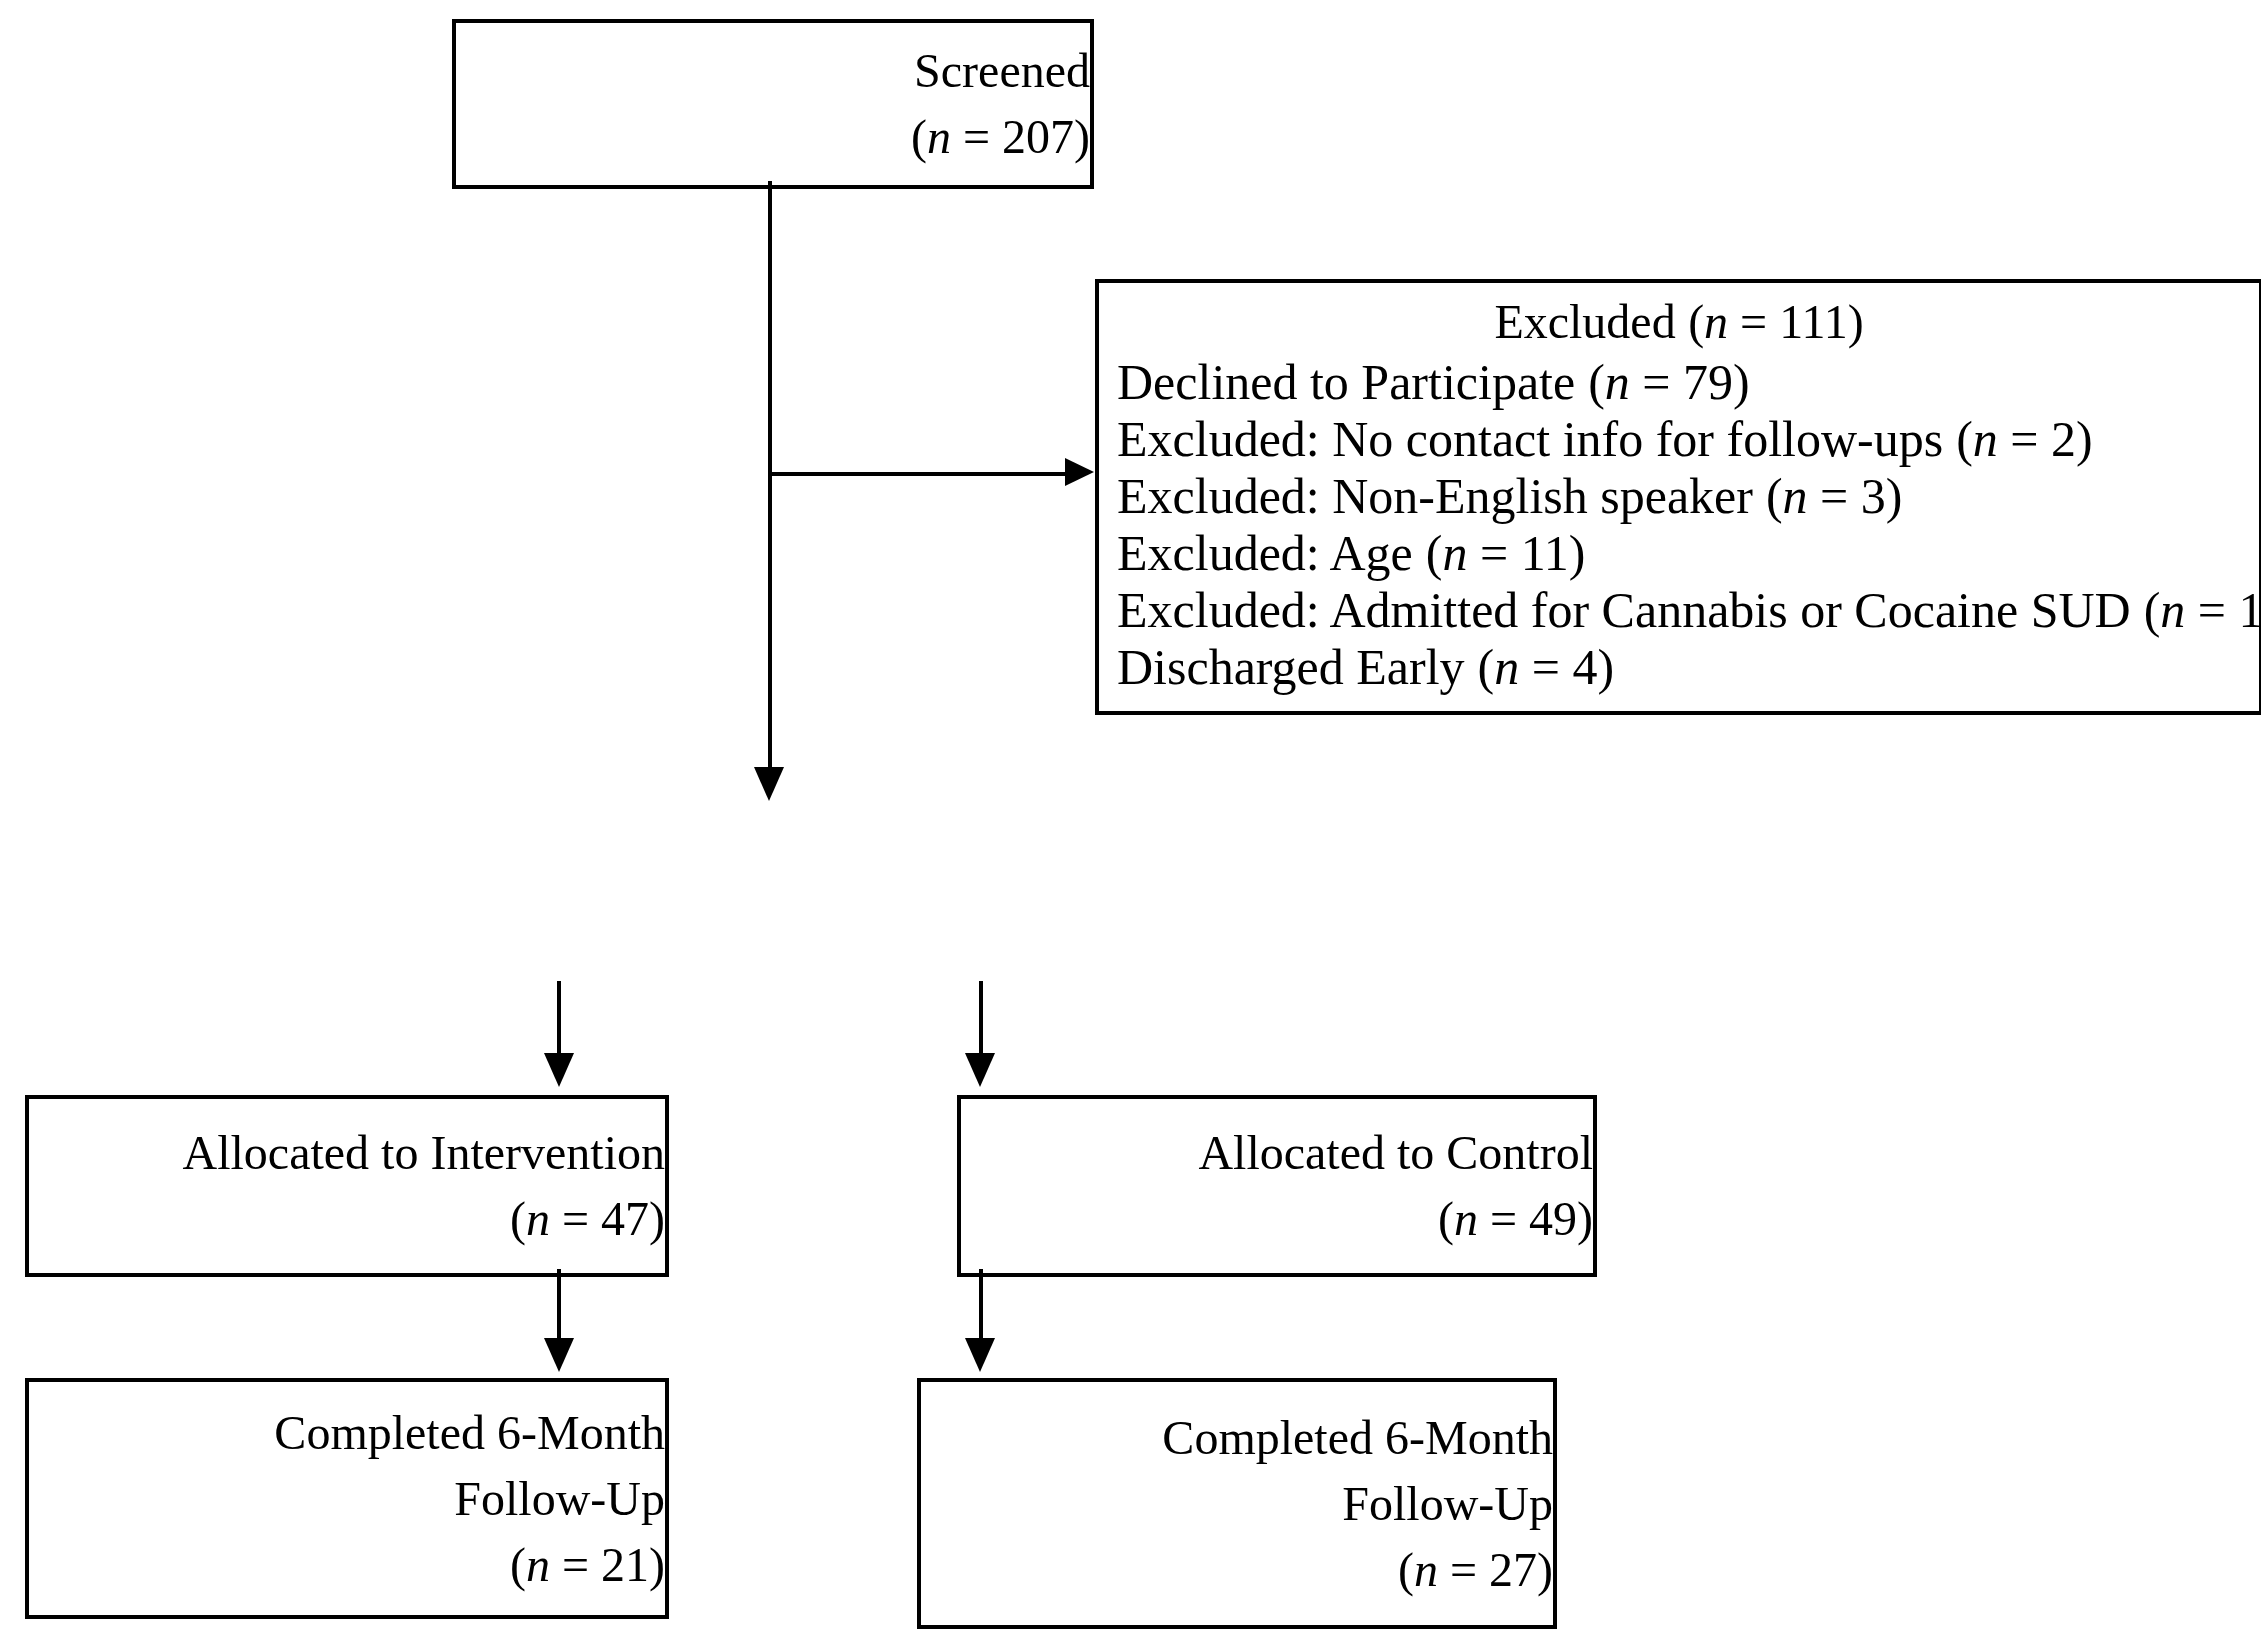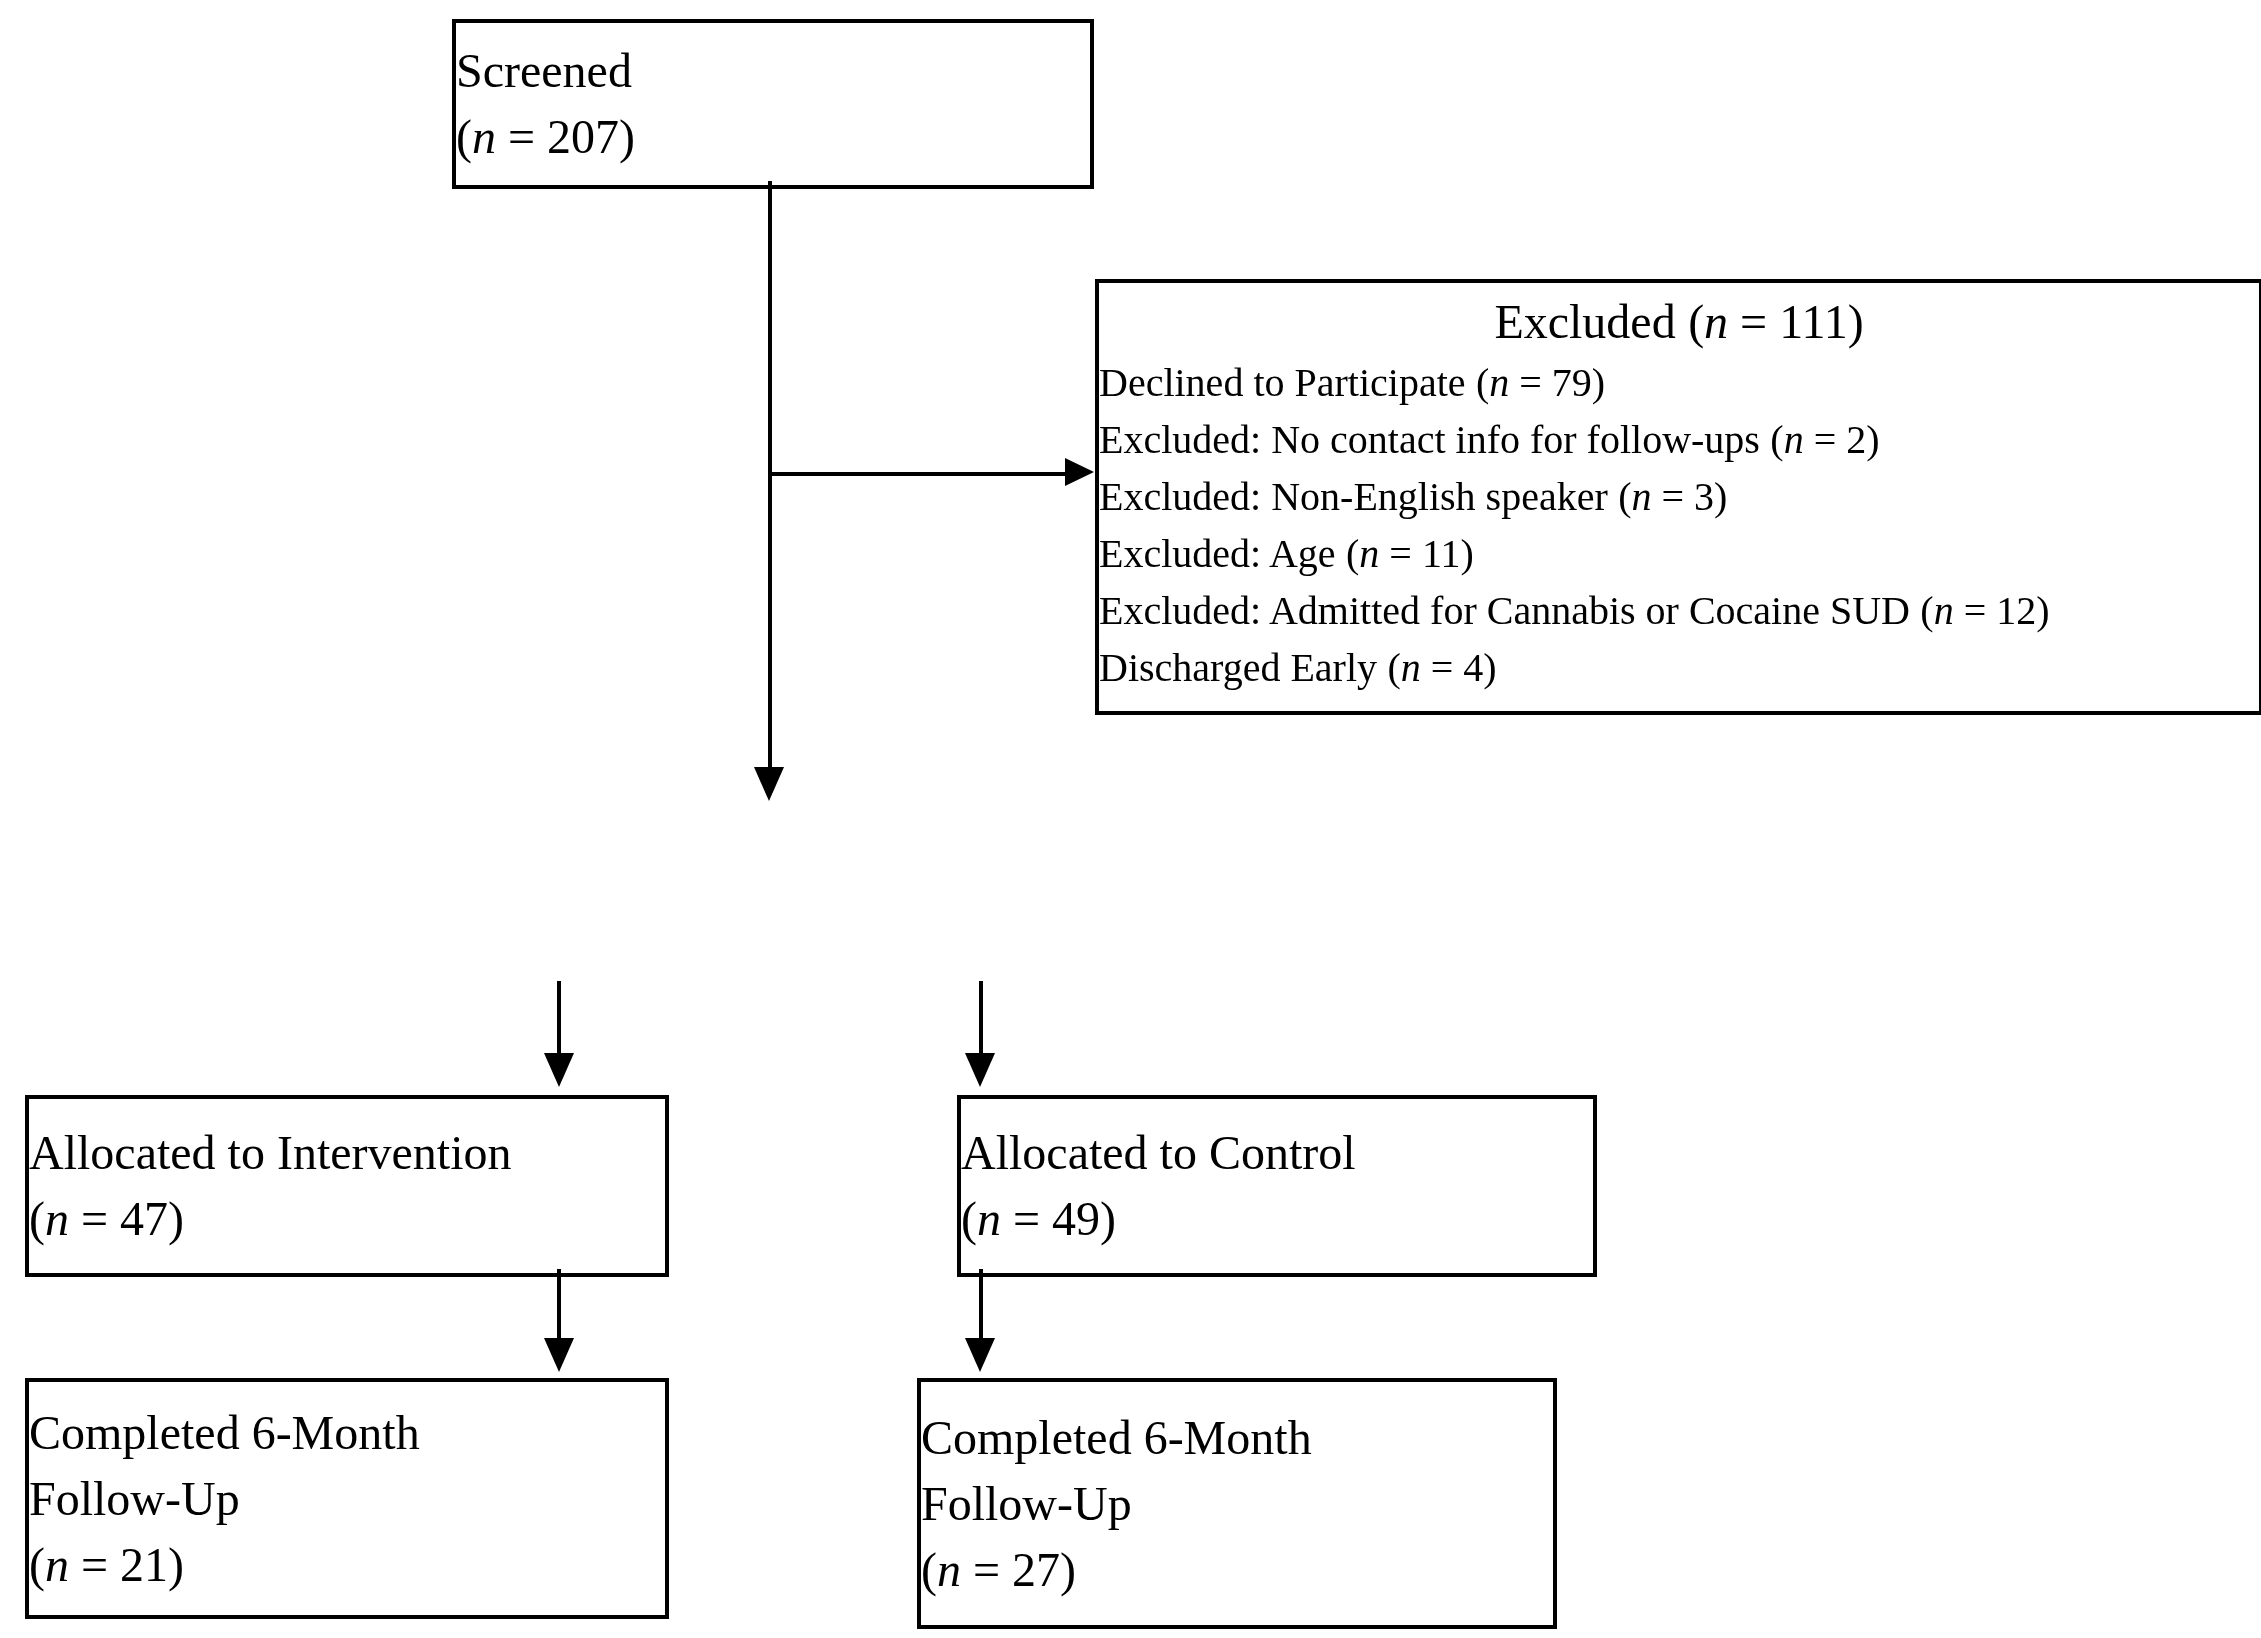--- a/index.html
+++ b/index.html
@@ -15,39 +15,40 @@
     color: var(--ink, #000000);
     overflow: hidden;
   }
   .box {
     position: absolute;
     border: 4.9px solid var(--ink, #000000);
     background: var(--paper, #ffffff);
     display: flex;
     flex-direction: column;
     justify-content: center;
-    align-items: flex-start;
+    align-items: flex-end;
     text-align: center;
     font-size: 48px;
     line-height: 66px;
   }
   .box.excluded {
     justify-content: flex-start;
     align-items: stretch;
     text-align: left;
     padding: 7px 0 0 0;
   }
   .xtitle {
     text-align: center;
     font-size: 48px;
     line-height: 64px;
   }
   .xrow {
-    font-size: 40px;
+    font-size: 50px;
     line-height: 57px;
+    padding-left: 18px;
     white-space: nowrap;
   }
   .nv { font-style: italic; }
   .ng { margin-left: 0.26em; }
   .cline, .hline {
     position: absolute;
     background: var(--ink, #000000);
   }
   .ah-down {
     position: absolute;

